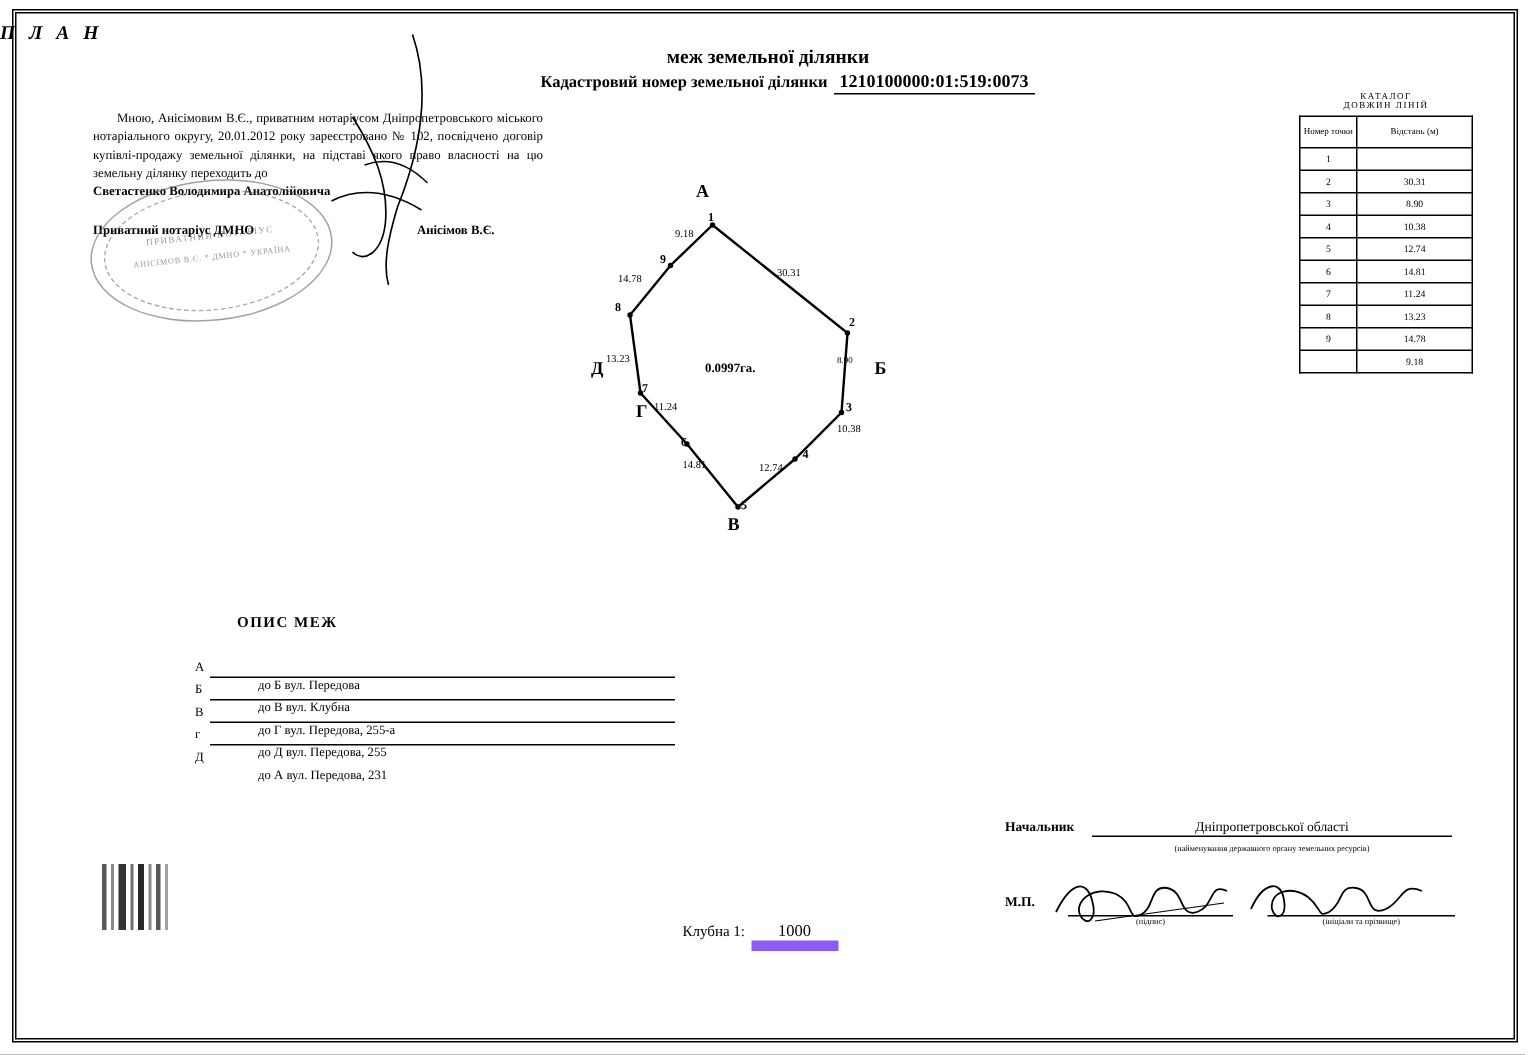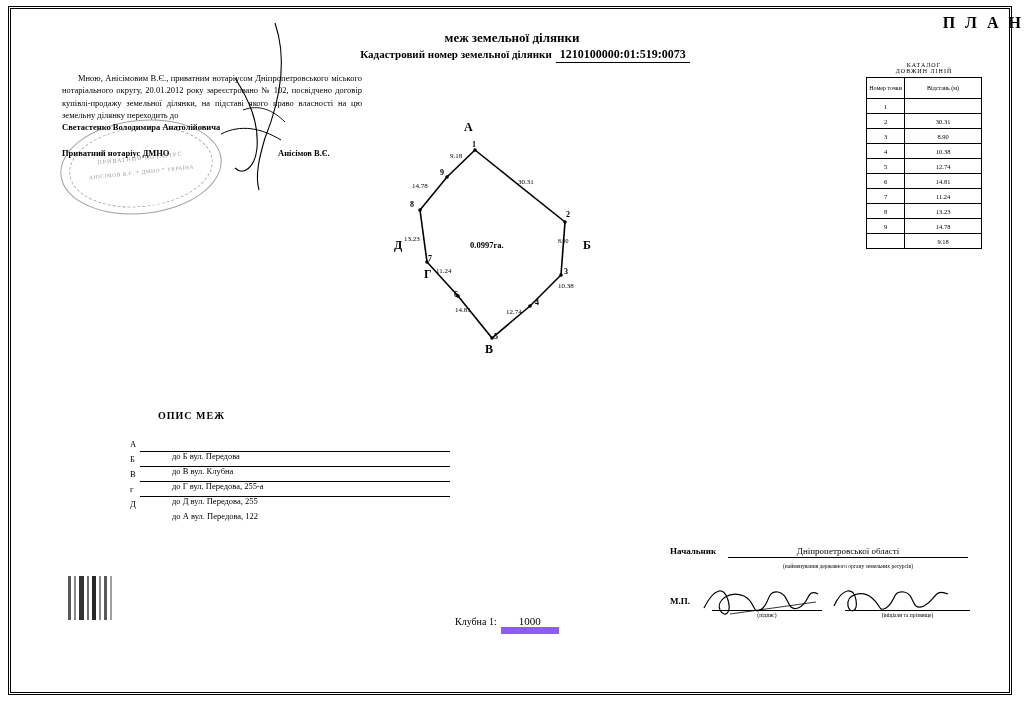--- a/index.html
+++ b/index.html
@@ -26,24 +26,25 @@
   .frame.inner2 {
     left: 10px; top: 8px;
     width: 998px; height: 683px;
     border: 1px solid #000;
   }
 
   .title-main {
     position: absolute;
     left: 0; right: 0;
     top: 14px;
-    text-align: right;
-    font-size: 16px;
+    text-align: left;
+    font-size: 13px;
     font-weight: bold;
     letter-spacing: 3px;
+    font-style: italic;
   }
   .title-sub {
     position: absolute;
     left: 0; right: 0;
     top: 30px;
     text-align: center;
     font-size: 13px;
     font-weight: bold;
   }
   .cadastral-row {
@@ -454,21 +455,21 @@
       <span class="txt">до Г  вул. Передова, 255-а</span>
       <span class="rule"></span>
     </div>
     <div class="opys-row">
       <span class="key">г</span>
       <span class="txt">до Д  вул. Передова, 255</span>
       <span class="rule"></span>
     </div>
     <div class="opys-row last">
       <span class="key">Д</span>
-      <span class="txt">до А   вул. Передова, 122</span>
+      <span class="txt">до А   вул. Передова, 231</span>
 
     </div>
   </div>
 
   <div class="auth">
     <div class="row2">
       <span class="lbl">Начальник</span>
       <span class="val">Дніпропетровської області</span>
       <span class="hint">(найменування державного органу земельних ресурсів)</span>
     </div>

